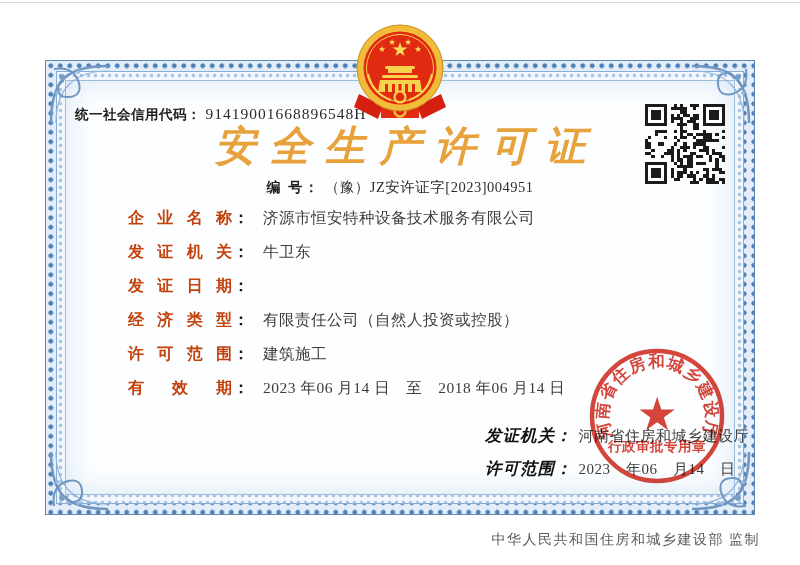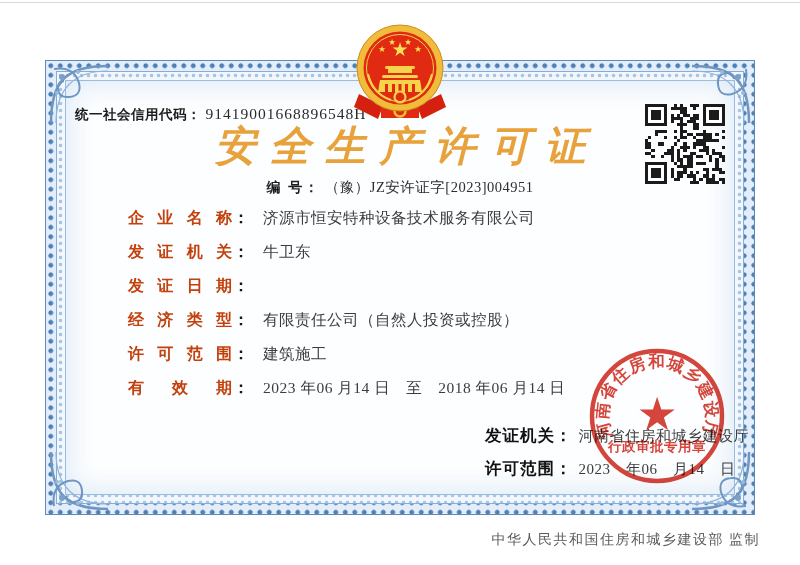--- a/index.html
+++ b/index.html
@@ -42,21 +42,21 @@
 
   .fields{position:absolute;left:62px;top:127px;}
   .frow{display:flex;align-items:baseline;height:21px;margin-bottom:13px;white-space:nowrap;}
   .frow .flabel{display:inline-block;width:104px;font-weight:bold;font-size:16px;color:#c2410c;
     text-align:justify;text-align-last:justify;text-justify:inter-character;}
   .frow .fcolon{font-weight:bold;font-size:16px;color:#161616;margin-left:1px;}
   .frow .fvalue{font-family:"Liberation Serif",serif;font-size:15.5px;color:#3c3c3c;margin-left:14px;letter-spacing:.5px;}
 
   .issuer-block{position:absolute;left:419px;top:344px;white-space:nowrap;}
   .irow{height:22px;margin-bottom:11px;display:flex;align-items:baseline;}
-  .irow .ilabel{font-weight:bold;font-size:16.5px;color:#111;letter-spacing:1px;}
+  .irow .ilabel{font-weight:bold;font-size:16.5px;color:#111;letter-spacing:1px;font-style:italic;}
   .irow .ivalue{font-family:"Liberation Serif",serif;font-size:15px;color:#3c3c3c;margin-left:6px;letter-spacing:.5px;}
 
   .qr{position:absolute;left:579px;top:23px;width:80px;height:80px;}
 
   .seal{position:absolute;left:521px;top:265px;width:140px;height:140px;
     mix-blend-mode:multiply;opacity:.92;pointer-events:none;z-index:5;}
 
   .emblem{position:absolute;left:351px;top:22px;width:98px;height:98px;z-index:6;}
 
   .footer{position:absolute;right:40px;top:531px;font-family:"Liberation Serif",serif;

